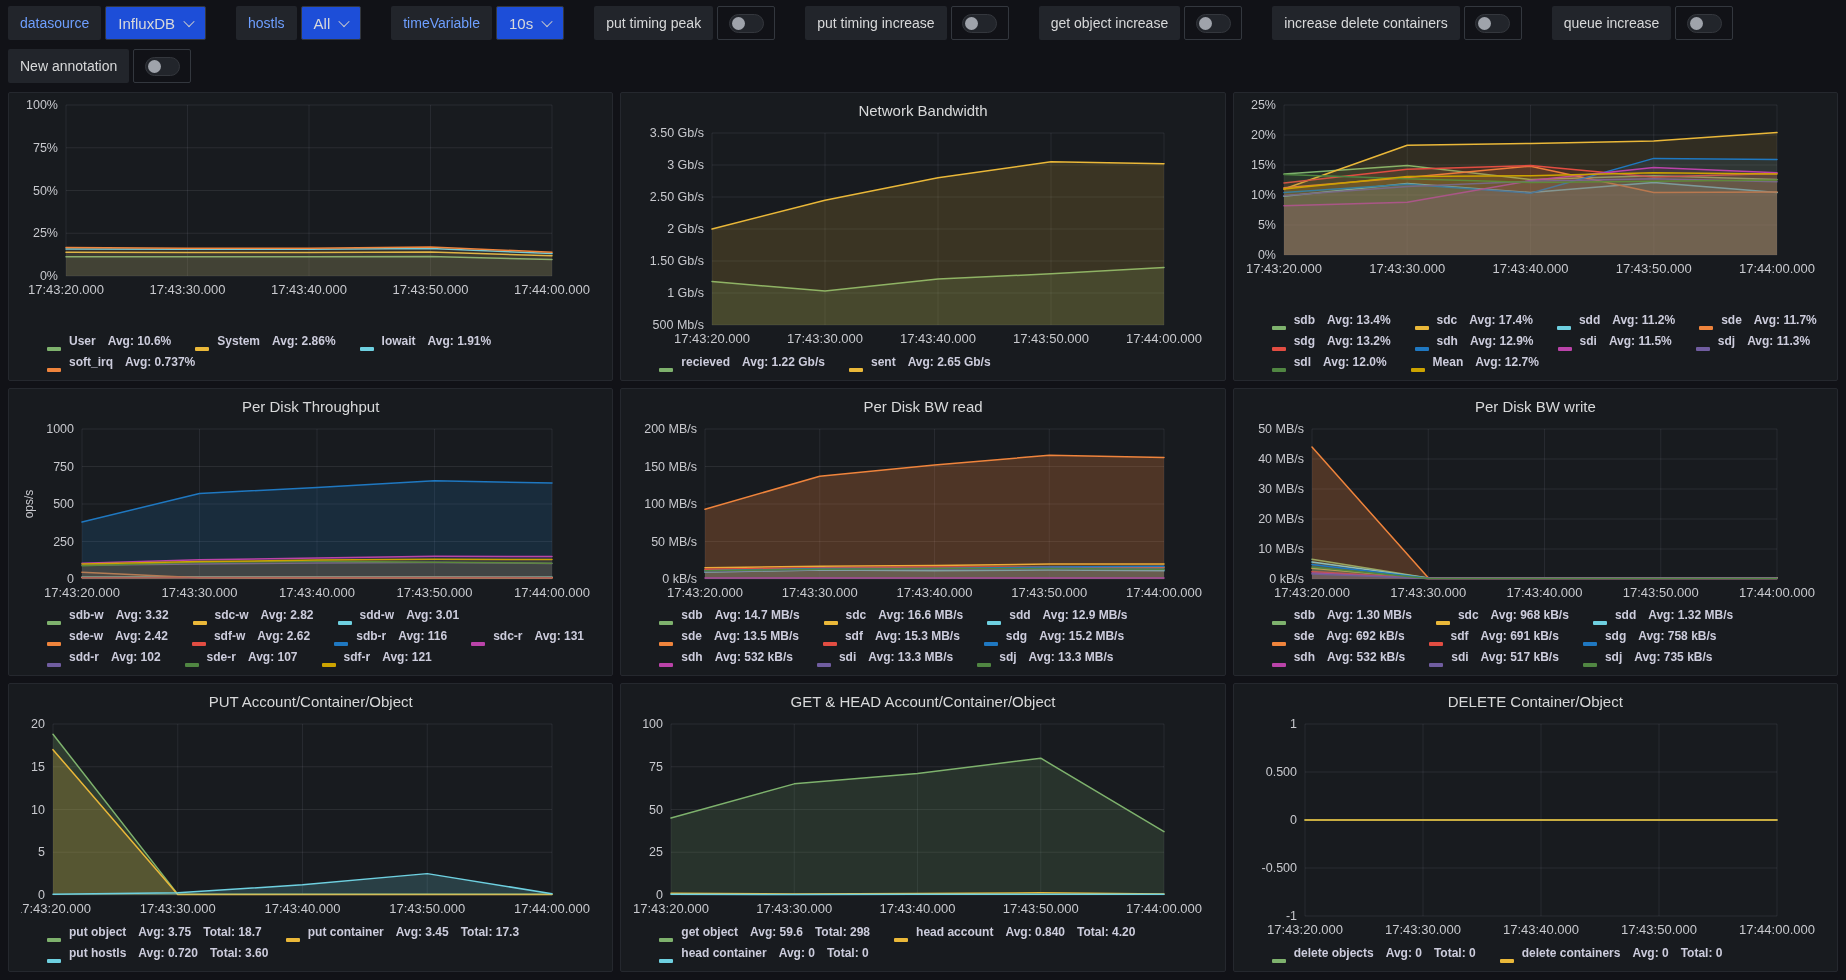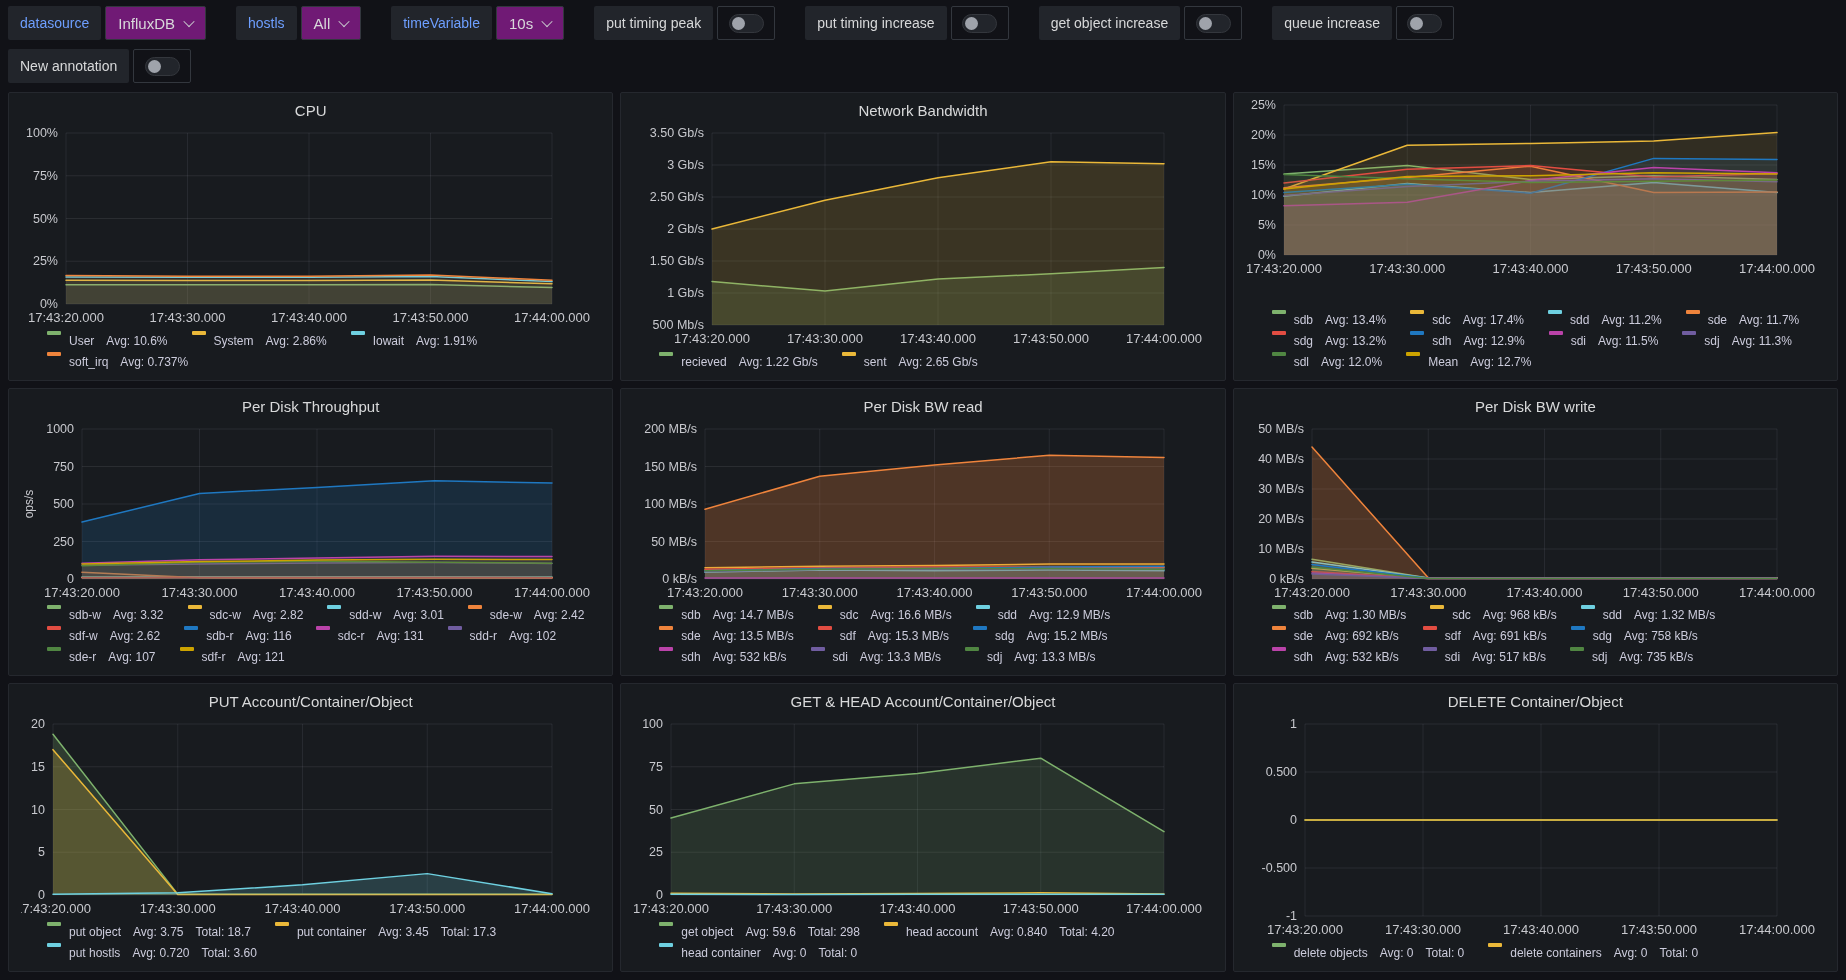--- a/index.html
+++ b/index.html
@@ -7,42 +7,42 @@
     width:1846px;height:980px;overflow:hidden;
     background:#111217;color:#ccccdc;
     font-family:"Liberation Sans", sans-serif;
     -webkit-font-smoothing:antialiased;
   }
   .toolbar{padding:6px 8px 0 8px;text-align:right;}
   .toolbar-row{display:flex;align-items:center;gap:30px;height:34px;margin-bottom:9px;}
   .var-group,.toggle-group{display:flex;gap:4px;height:34px;flex:0 0 auto;}
   .var-label{display:flex;align-items:center;padding:0 12px;background:#22252b;color:#6e9fff;
     font-size:14px;font-weight:500;border-radius:2px;white-space:nowrap;}
-  .var-value{display:flex;align-items:center;gap:10px;padding:0 12px;background:#701a75;
+  .var-value{display:flex;align-items:center;gap:10px;padding:0 12px;background:#1d4ed8;
     border:1px solid #33373e;border-radius:2px;color:#d8d9da;font-size:15px;cursor:pointer;white-space:nowrap;}
   .caret{width:7px;height:7px;border-right:1.6px solid #c7c8cc;border-bottom:1.6px solid #c7c8cc;
     transform:rotate(45deg) translate(-1px,-1px);display:inline-block;}
   .toggle-label{display:flex;align-items:center;padding:0 12px;background:#22252b;color:#d8d9da;
     font-size:14px;font-weight:500;border-radius:2px;white-space:nowrap;}
   .toggle-box{width:56px;border:1px solid #33373e;border-radius:2px;display:flex;
     align-items:center;justify-content:center;background:#111217;cursor:pointer;}
   .track{width:35px;height:19px;border-radius:10px;background:#22252b;border:1px solid #34373d;
     display:flex;align-items:center;padding:0 2px;box-sizing:border-box;}
   .knob{width:13px;height:13px;border-radius:50%;background:#9fa3ab;}
   .grid{display:grid;grid-template-columns:repeat(3,1fr);grid-template-rows:repeat(3,1fr);
     gap:7px;padding:0 8px 7px 8px;height:887px;box-sizing:border-box;}
   .panel{background:#181b1f;border:1px solid #25282e;border-radius:2px;display:flex;
     flex-direction:column;padding:4px 12px 8px 12px;box-sizing:border-box;min-width:0;min-height:0;}
   .panel-title{margin:0;text-align:center;font-size:15px;font-weight:500;color:#d8d9da;
     height:28px;line-height:28px;cursor:pointer;white-space:nowrap;overflow:hidden;}
   .plot-wrap{flex:1;min-height:0;position:relative;cursor:crosshair;}
   .plot-wrap svg{position:absolute;left:0;top:0;}
   .legend{display:flex;flex-wrap:wrap;column-gap:24px;row-gap:1px;padding:3px 2px 0 26px;
     font-size:12px;color:#ccccdc;line-height:20px;}
-  .legend-item{display:flex;align-items:flex-start;gap:8px;cursor:pointer;white-space:nowrap;}
+  .legend-item{display:flex;align-items:flex-end;gap:8px;cursor:pointer;white-space:nowrap;font-weight:bold;}
   .marker{width:14px;height:4px;border-radius:1px;display:inline-block;flex:0 0 auto;}
   .l-stat{margin-left:4px;}
 </style>
 </head>
 <body>
 
 <div class="app">
   <div class="toolbar">
     <div class="toolbar-row" id="toolbar-row-1">
         <div class="var-group">
@@ -84,20 +84,28 @@
   </div>
         <div class="toggle-group">
     <span class="toggle-label">get object increase</span>
     <span class="toggle-box">
       <span class="track">
         <span class="knob"></span>
       </span>
     </span>
   </div>
         <div class="toggle-group">
+    <span class="toggle-label">increase delete containers</span>
+    <span class="toggle-box">
+      <span class="track">
+        <span class="knob"></span>
+      </span>
+    </span>
+  </div>
+        <div class="toggle-group">
     <span class="toggle-label">queue increase</span>
     <span class="toggle-box">
       <span class="track">
         <span class="knob"></span>
       </span>
     </span>
   </div>
       </div>
     <div class="toolbar-row" id="toolbar-row-2">
         <div class="toggle-group">
@@ -105,21 +113,20 @@
     <span class="toggle-box">
       <span class="track">
         <span class="knob"></span>
       </span>
     </span>
   </div>
       </div>
   </div>
   <div class="grid" id="panel-grid">
       <section class="panel">
-    <h2 class="panel-title">CPU</h2>
     <div class="plot-wrap">
           <svg width="579" height="203">
             <line x1="45" y1="8" x2="45" y2="179" stroke="rgba(204,204,220,0.09)" stroke-width="1"></line>
             <text x="45" y="197" text-anchor="middle" font-size="13" fill="#c8c9ce">17:43:20.000</text>
             <line x1="166.5" y1="8" x2="166.5" y2="179" stroke="rgba(204,204,220,0.09)" stroke-width="1"></line>
             <text x="166.5" y="197" text-anchor="middle" font-size="13" fill="#c8c9ce">17:43:30.000</text>
             <line x1="288" y1="8" x2="288" y2="179" stroke="rgba(204,204,220,0.09)" stroke-width="1"></line>
             <text x="288" y="197" text-anchor="middle" font-size="13" fill="#c8c9ce">17:43:40.000</text>
             <line x1="409.5" y1="8" x2="409.5" y2="179" stroke="rgba(204,204,220,0.09)" stroke-width="1"></line>
             <text x="409.5" y="197" text-anchor="middle" font-size="13" fill="#c8c9ce">17:43:50.000</text>

